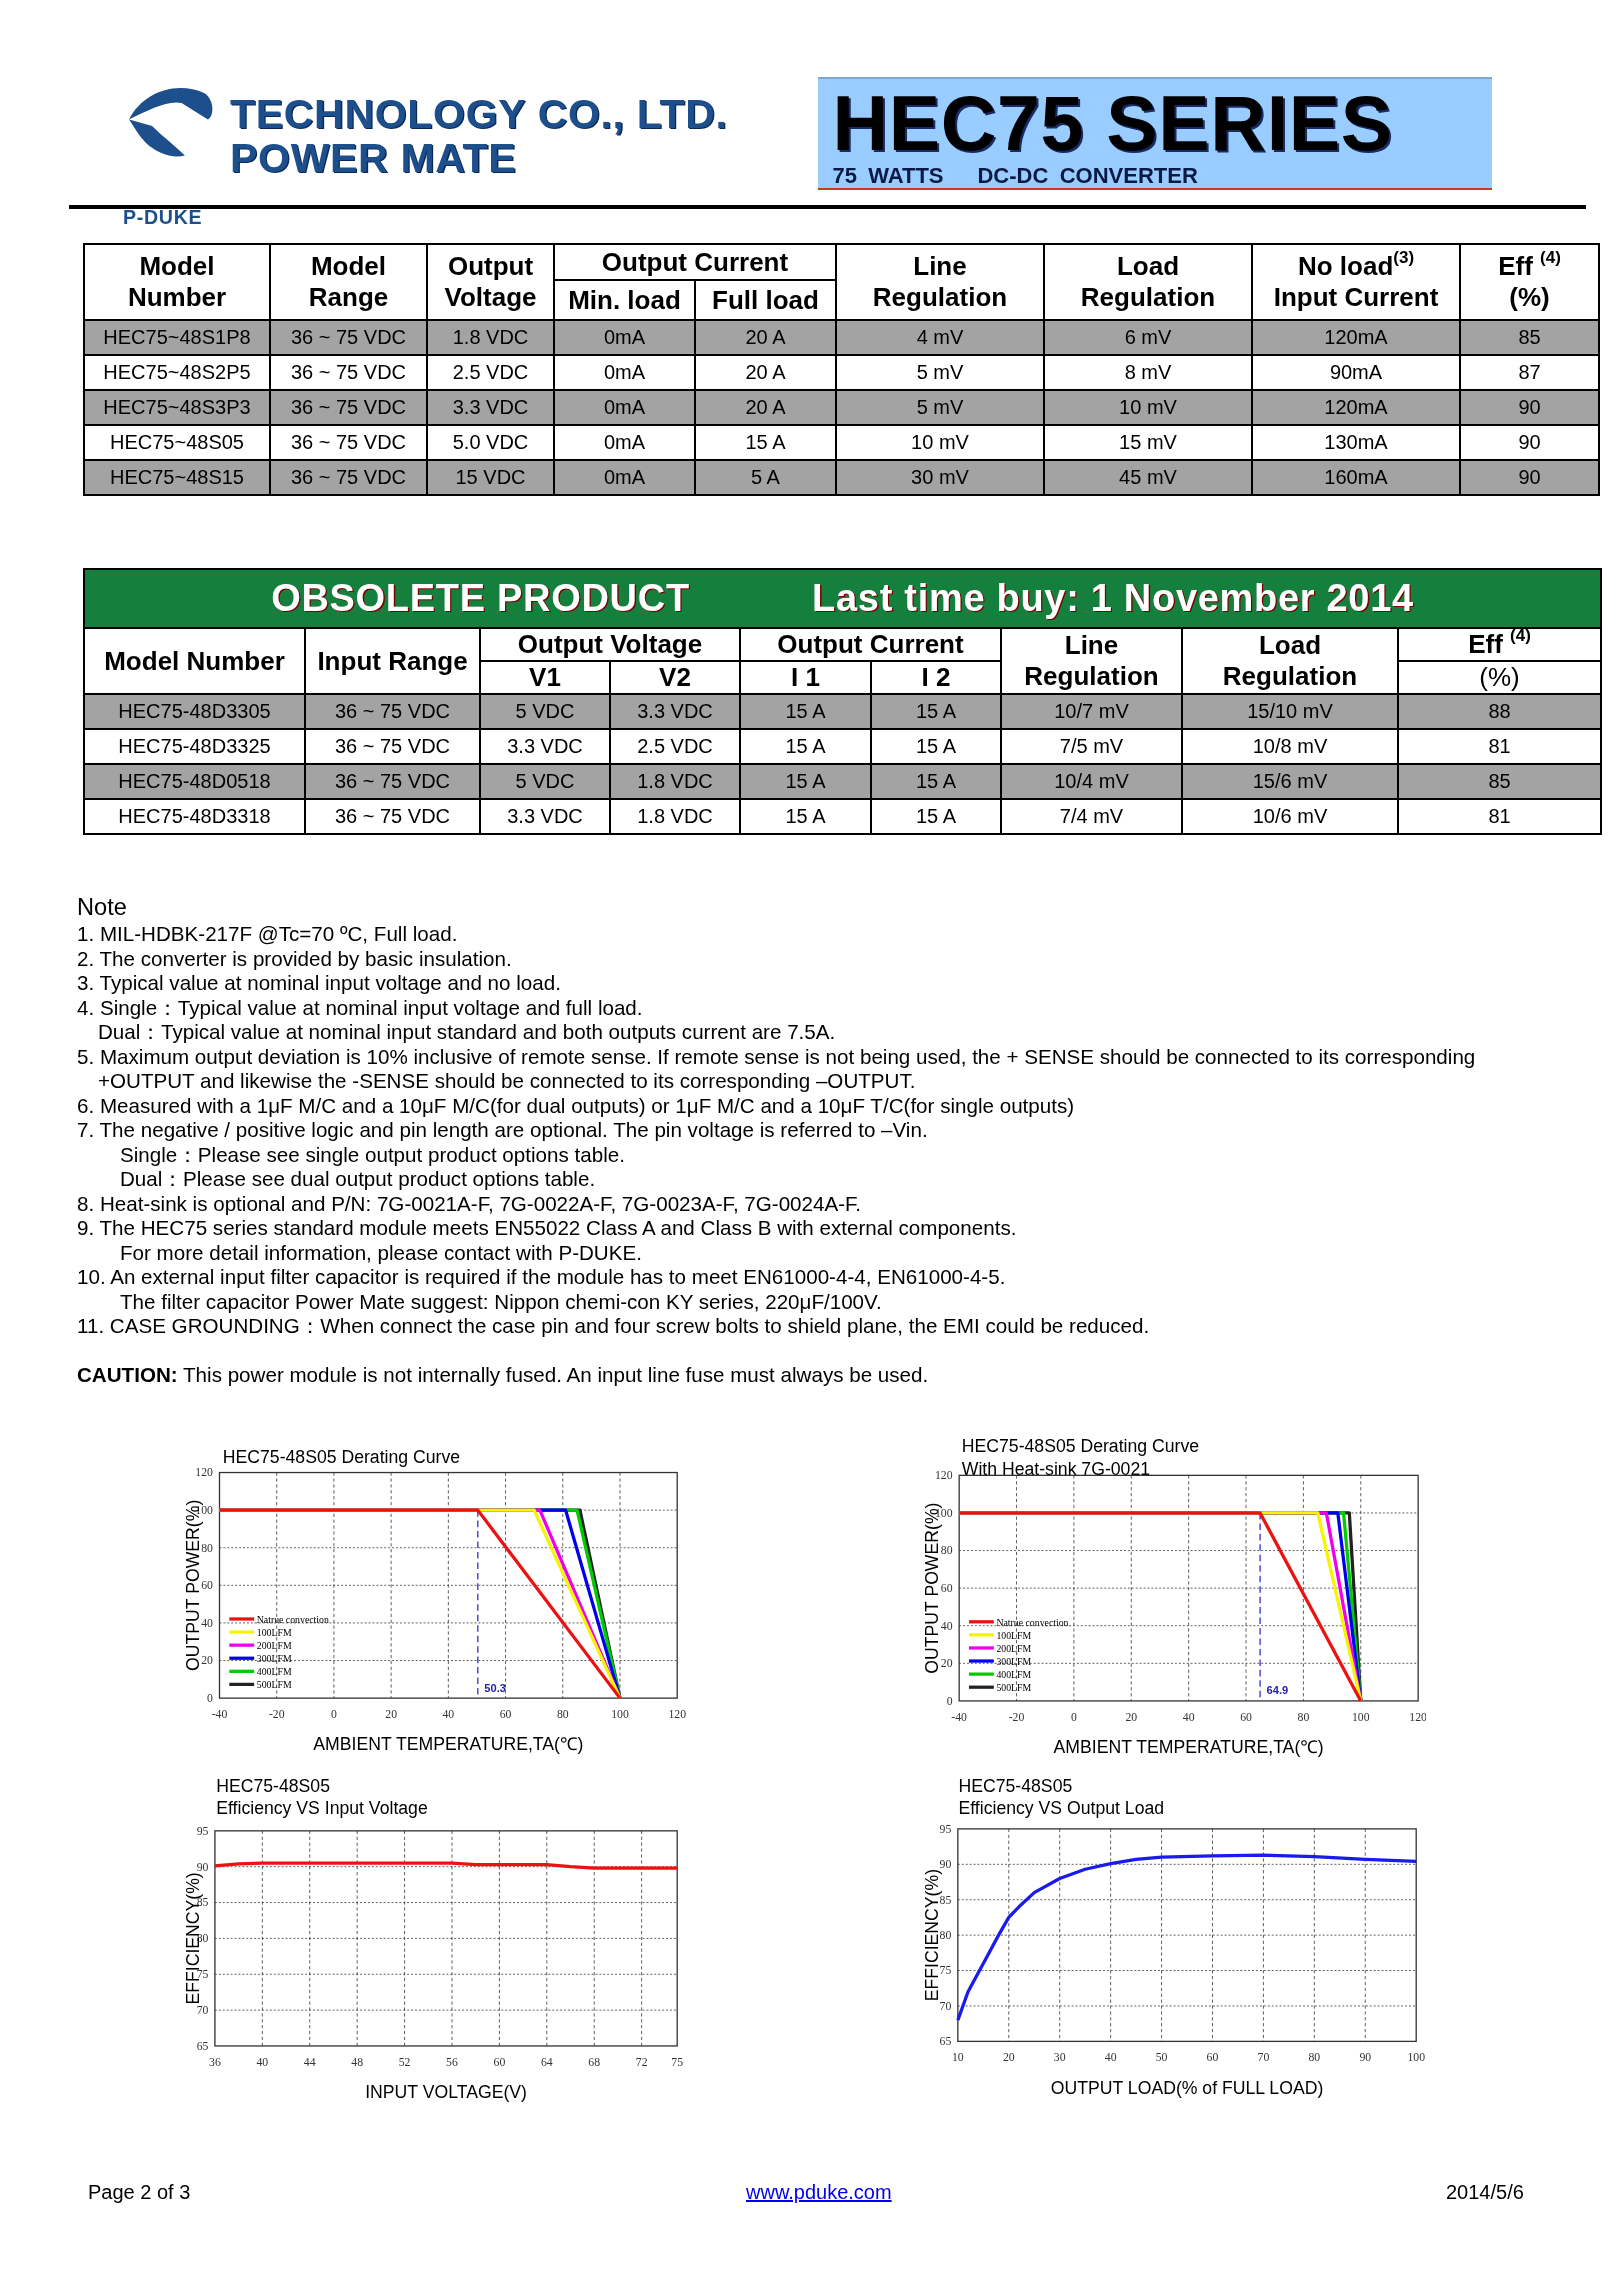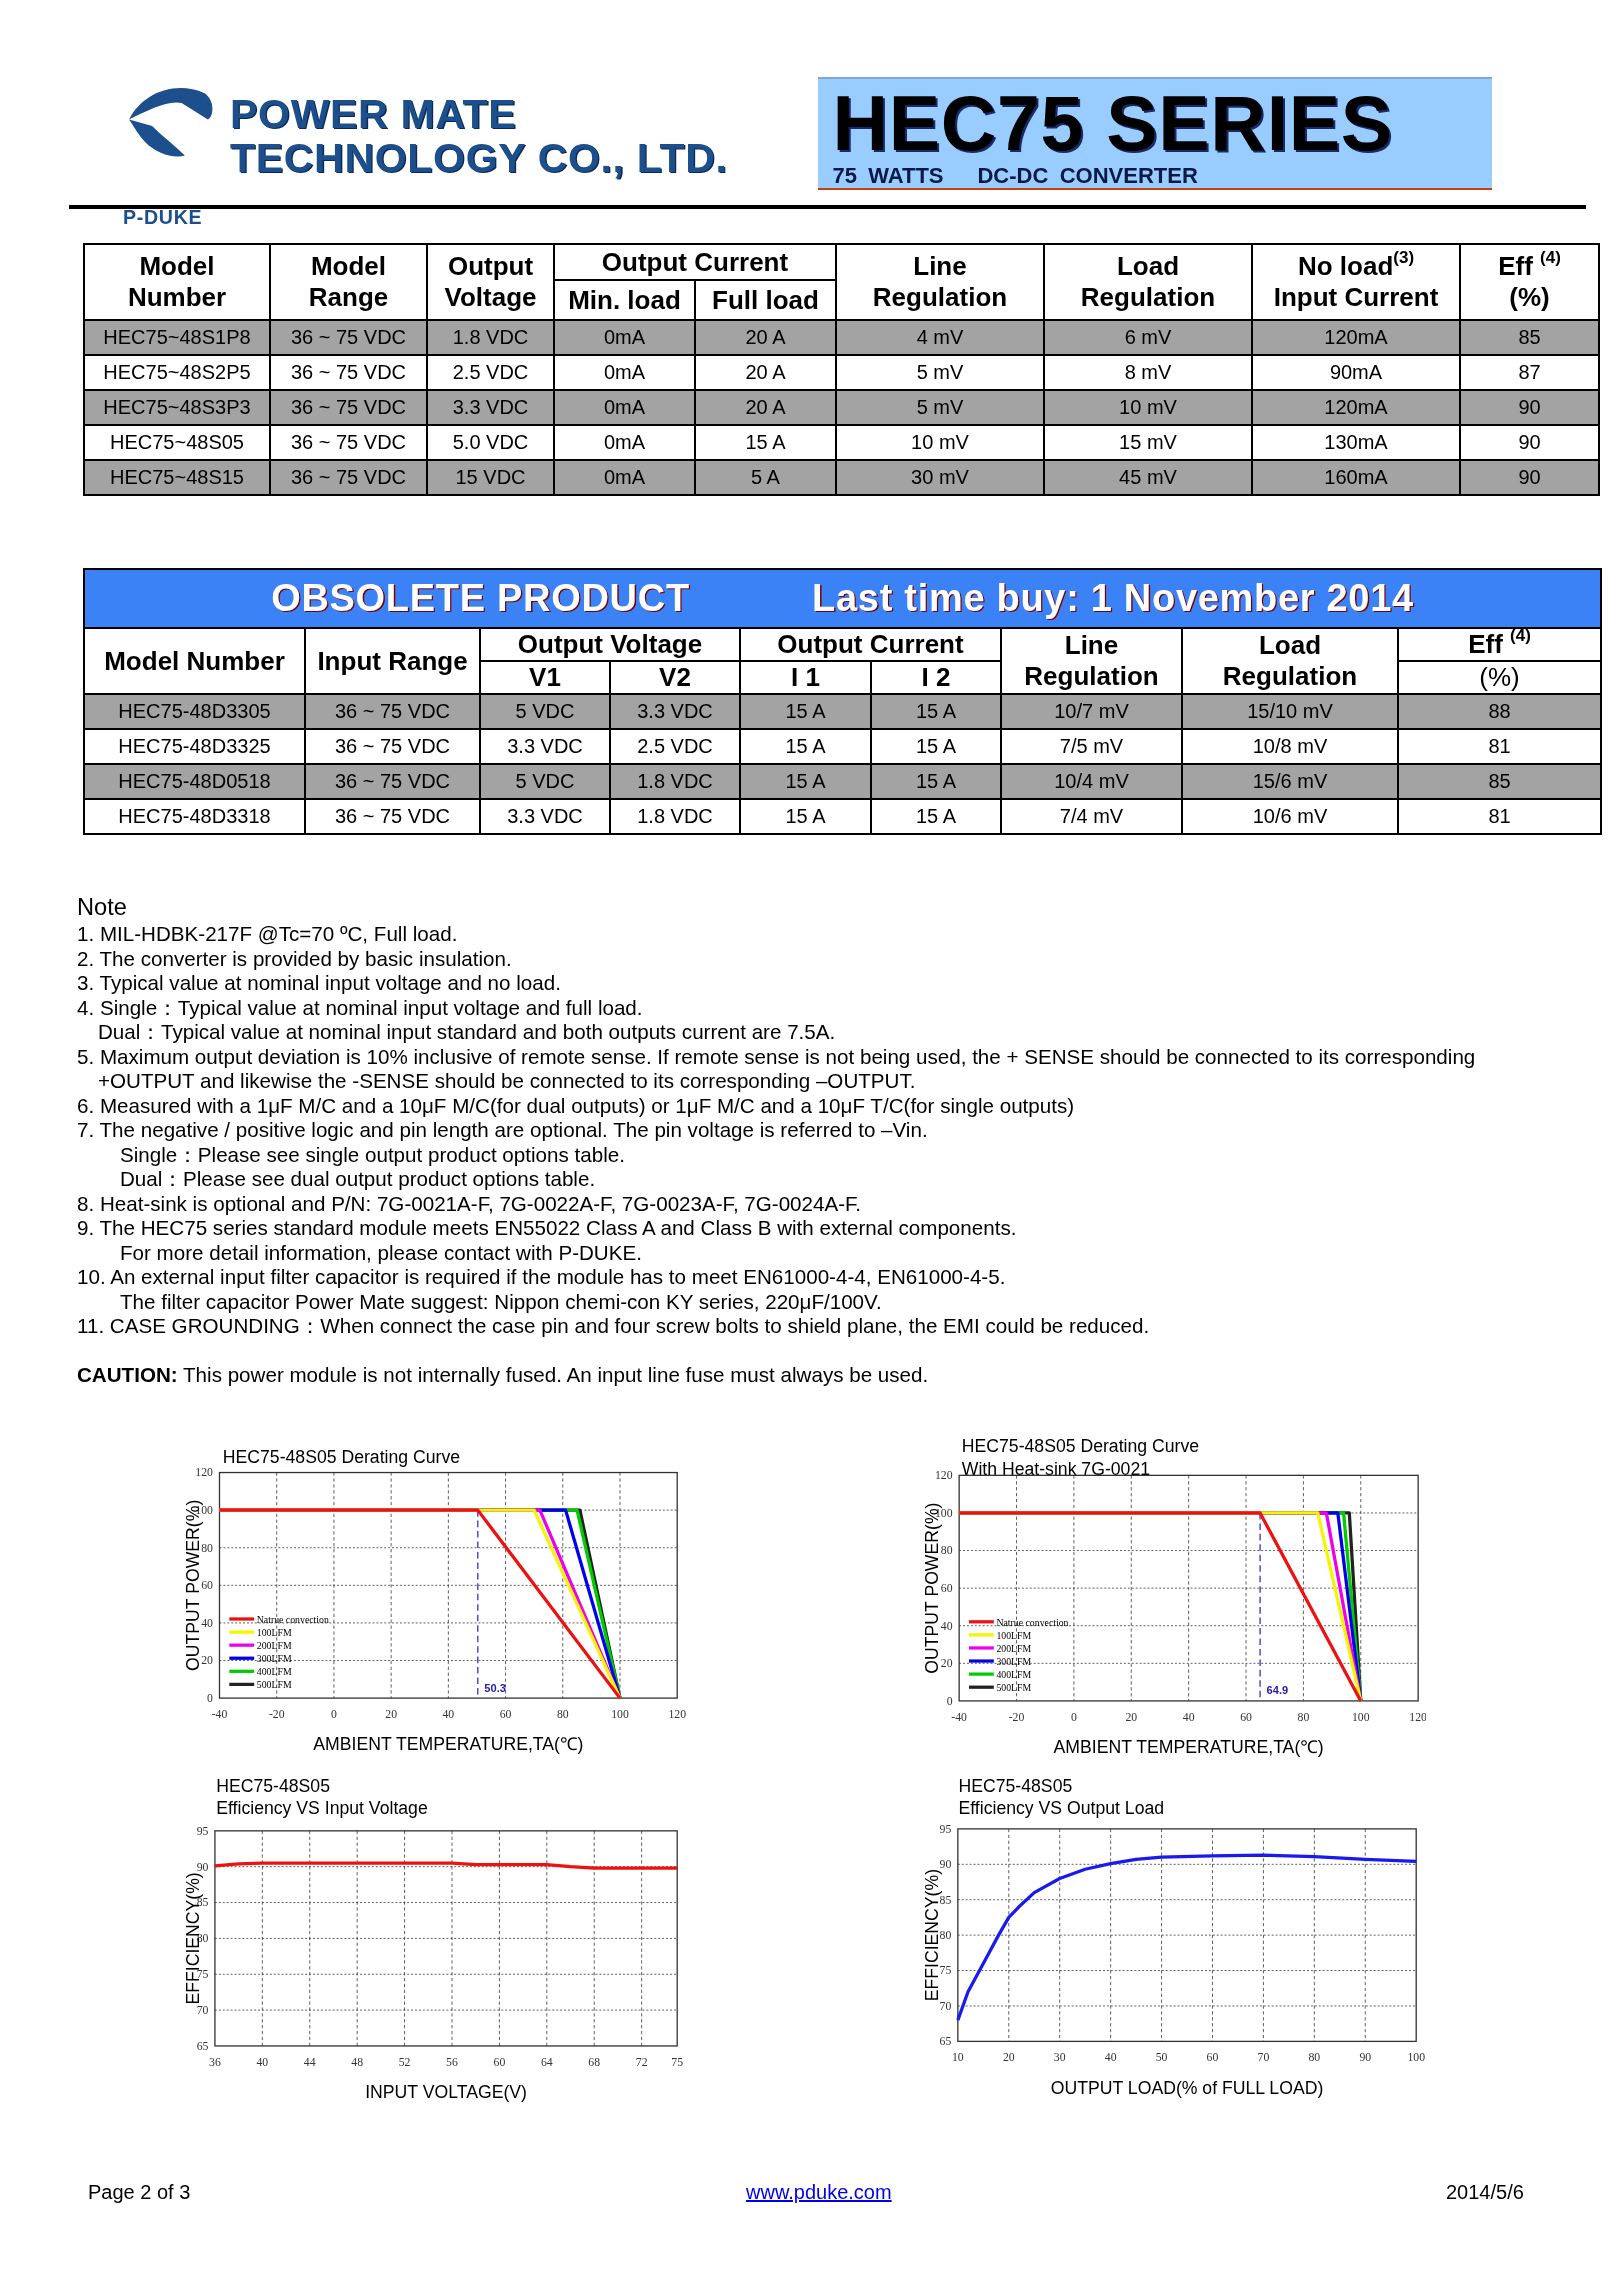--- a/index.html
+++ b/index.html
@@ -18,21 +18,21 @@
   
   table { border-collapse: collapse; position: absolute; left: 83px; width: 1515px; table-layout: fixed; }
   td, th { border: 2px solid #000; text-align: center; vertical-align: middle; font-weight: normal; }
   th { font-weight: bold; font-size: 26px; line-height: 31px; }
   td { font-size: 20px; height: 35px; }
   tr.tint td { background: #a3a3a3; }
   sup { font-size: 17px; vertical-align: 11.8px; line-height: 0; }
 
   #t1 { top: 243px; }
   #t2 { top: 568px; }
-  .banner { background: #3b82f6; color: #fff; font-weight: bold; font-size: 38px; height: 59px; text-shadow: 1.3px 1.3px 0 #7a0000; letter-spacing: 0.7px; }
+  .banner { background: #15803d; color: #fff; font-weight: bold; font-size: 38px; height: 59px; text-shadow: 1.3px 1.3px 0 #7a0000; letter-spacing: 0.7px; }
   .banner span { display: inline-block; }
   .banner .b1 { margin-right: 111px; }
 
   
   .notes { position: absolute; left: 77px; top: 893px; width: 1505px; font-size: 20.6px; line-height: 24.5px; }
   .notes .head { font-size: 23.6px; line-height: 29px; }
   .notes .ind1 { padding-left: 21px; }
   .notes .ind2 { padding-left: 43px; }
   .notes .caution { margin-top: 24px; }
   .notes .caution b { font-weight: bold; }
@@ -47,22 +47,22 @@
 <body>
 
 <div class="logo">
   <svg width="105" height="92" viewBox="0 0 160 140">
     <path d="M20,60 C40,20 90,0 135,20 C150,30 150,55 140,60 L100,35 C80,30 50,45 20,60 Z" fill="#1c4f8c"></path>
     <path d="M20,60 L55,70 C70,85 90,100 105,115 C85,120 60,110 45,95 C35,85 28,72 20,60 Z" fill="#1c4f8c"></path>
   </svg>
 </div>
 <div class="logo-text">P-DUKE</div>
 <div class="company">
+  <div>TECHNOLOGY CO., LTD.</div>
   <div>POWER MATE</div>
-  <div>TECHNOLOGY CO., LTD.</div>
 </div>
 <div class="series-box">
   <div class="series-title">HEC75 SERIES</div>
   <div class="series-sub" style="white-space:pre">75 WATTS   DC-DC CONVERTER</div>
 </div>
 <div class="rule"></div>
 
 <table id="t1">
   <colgroup>
     <col style="width:186px">

